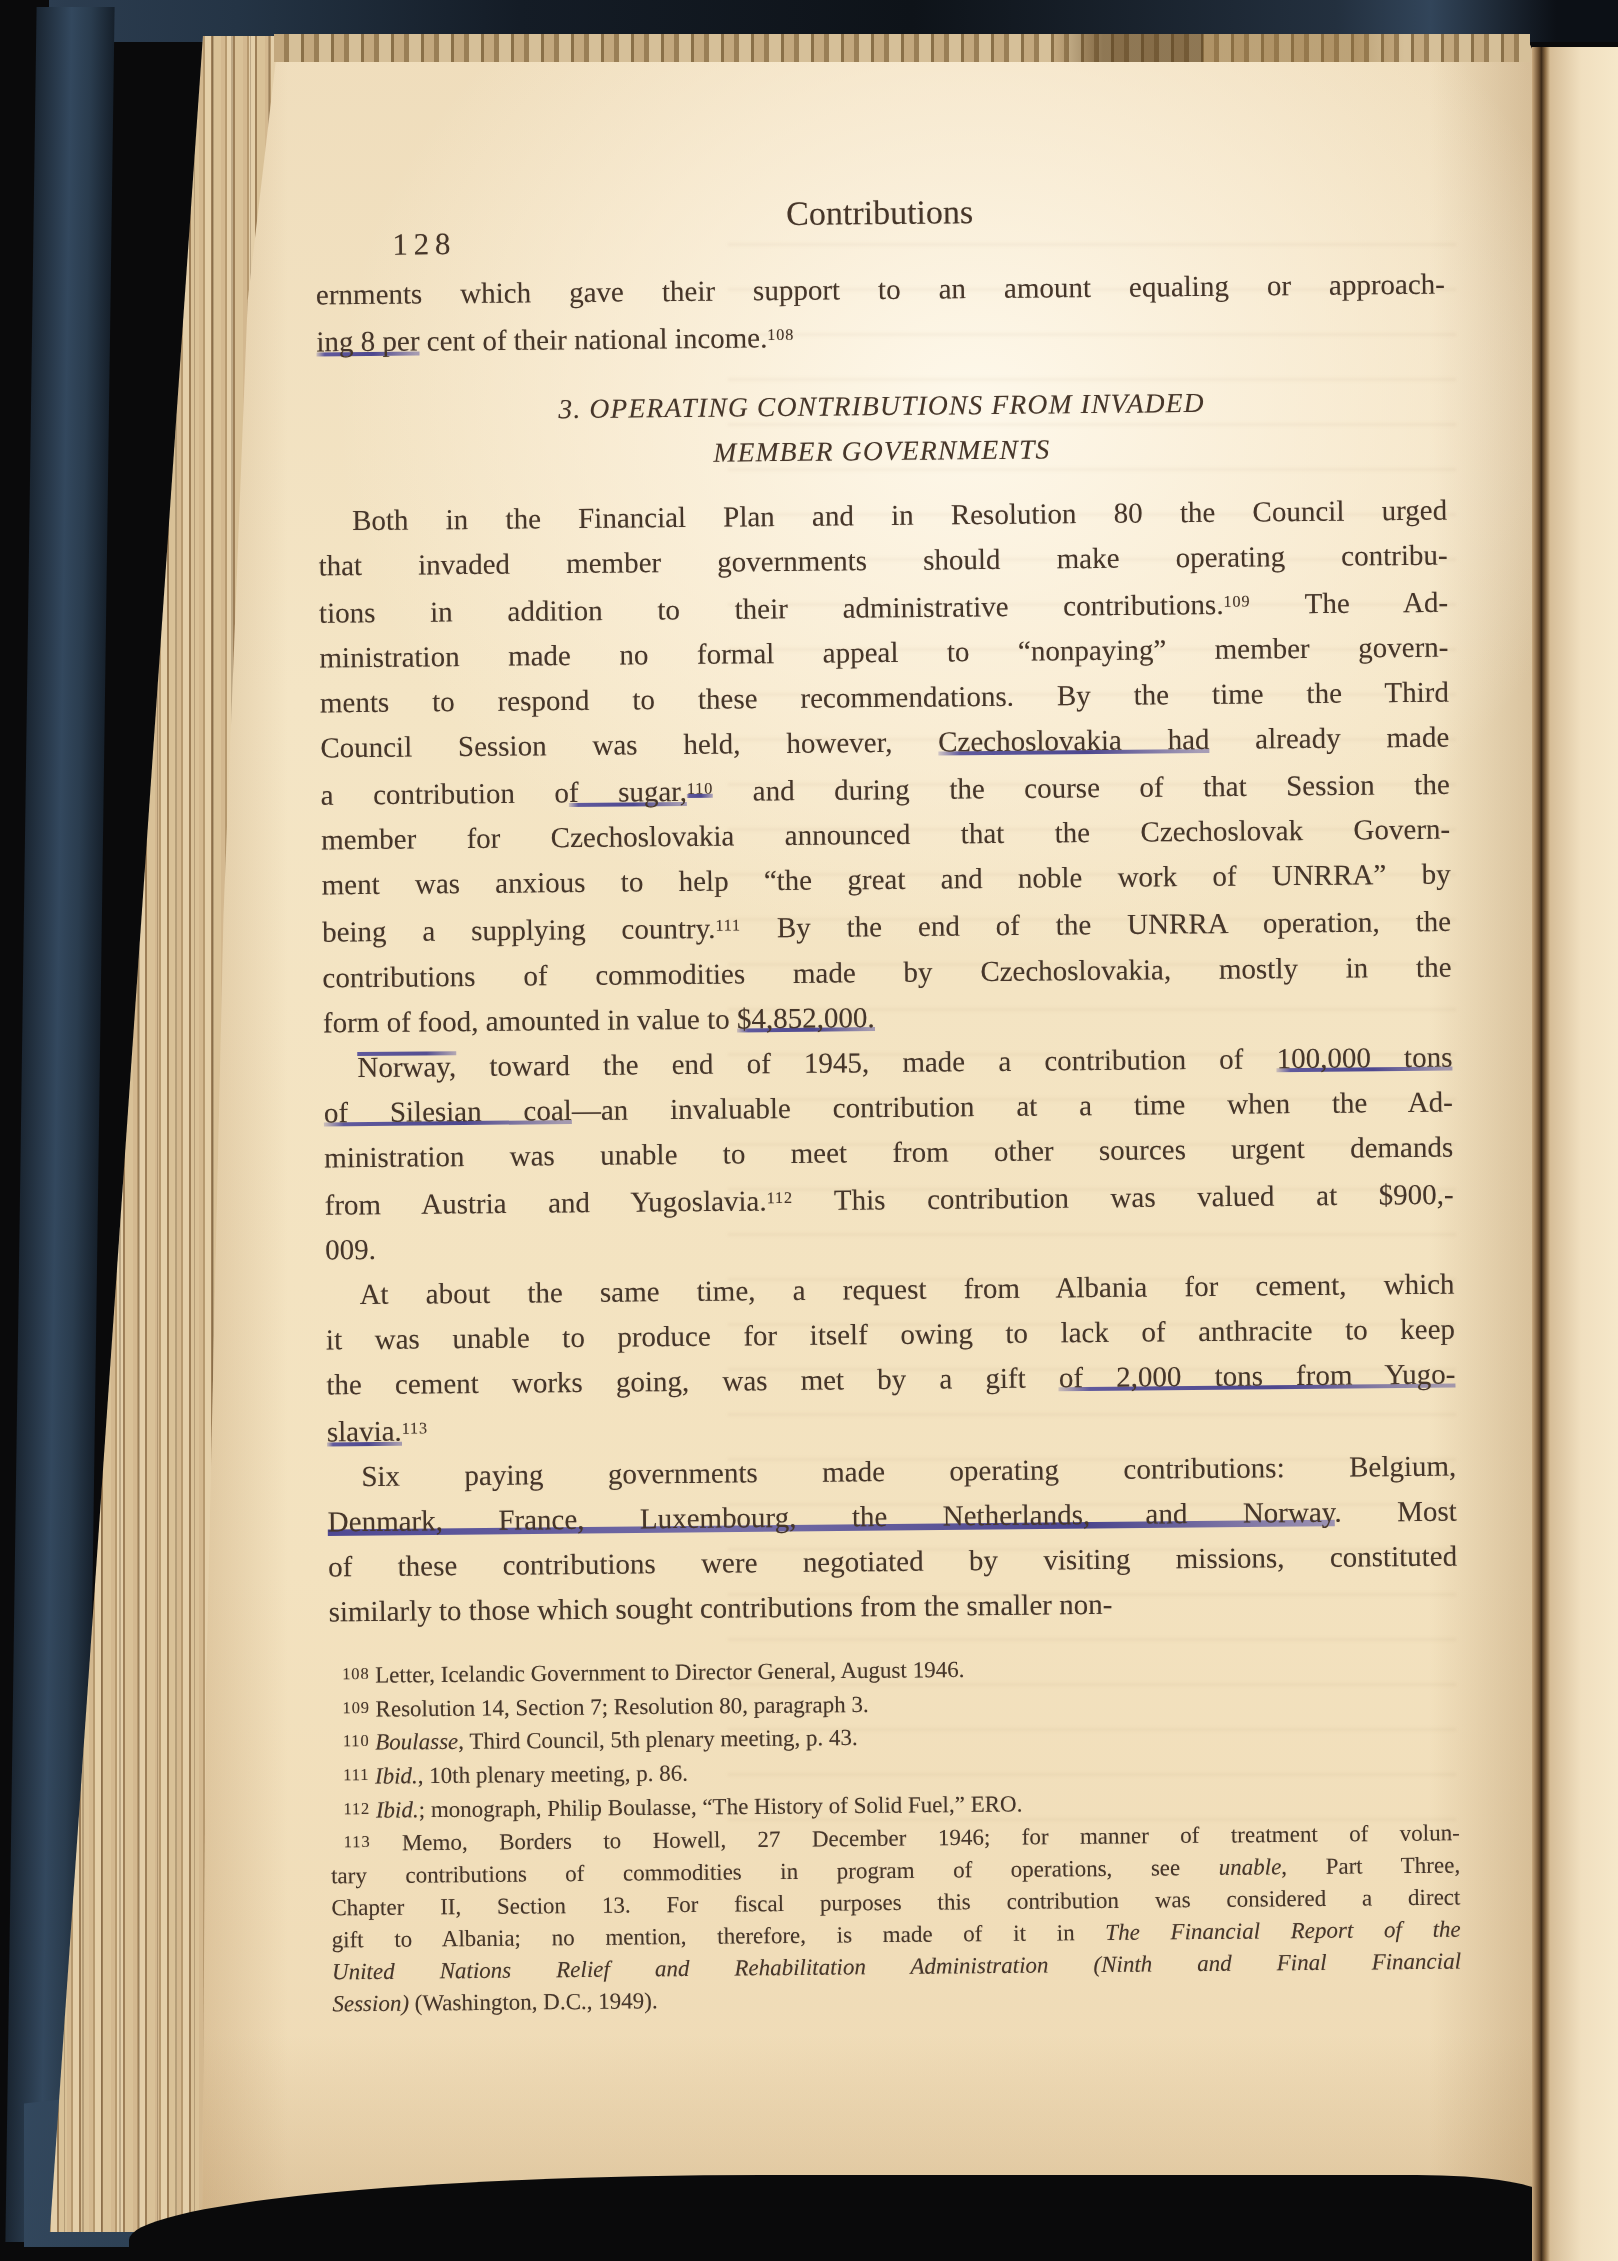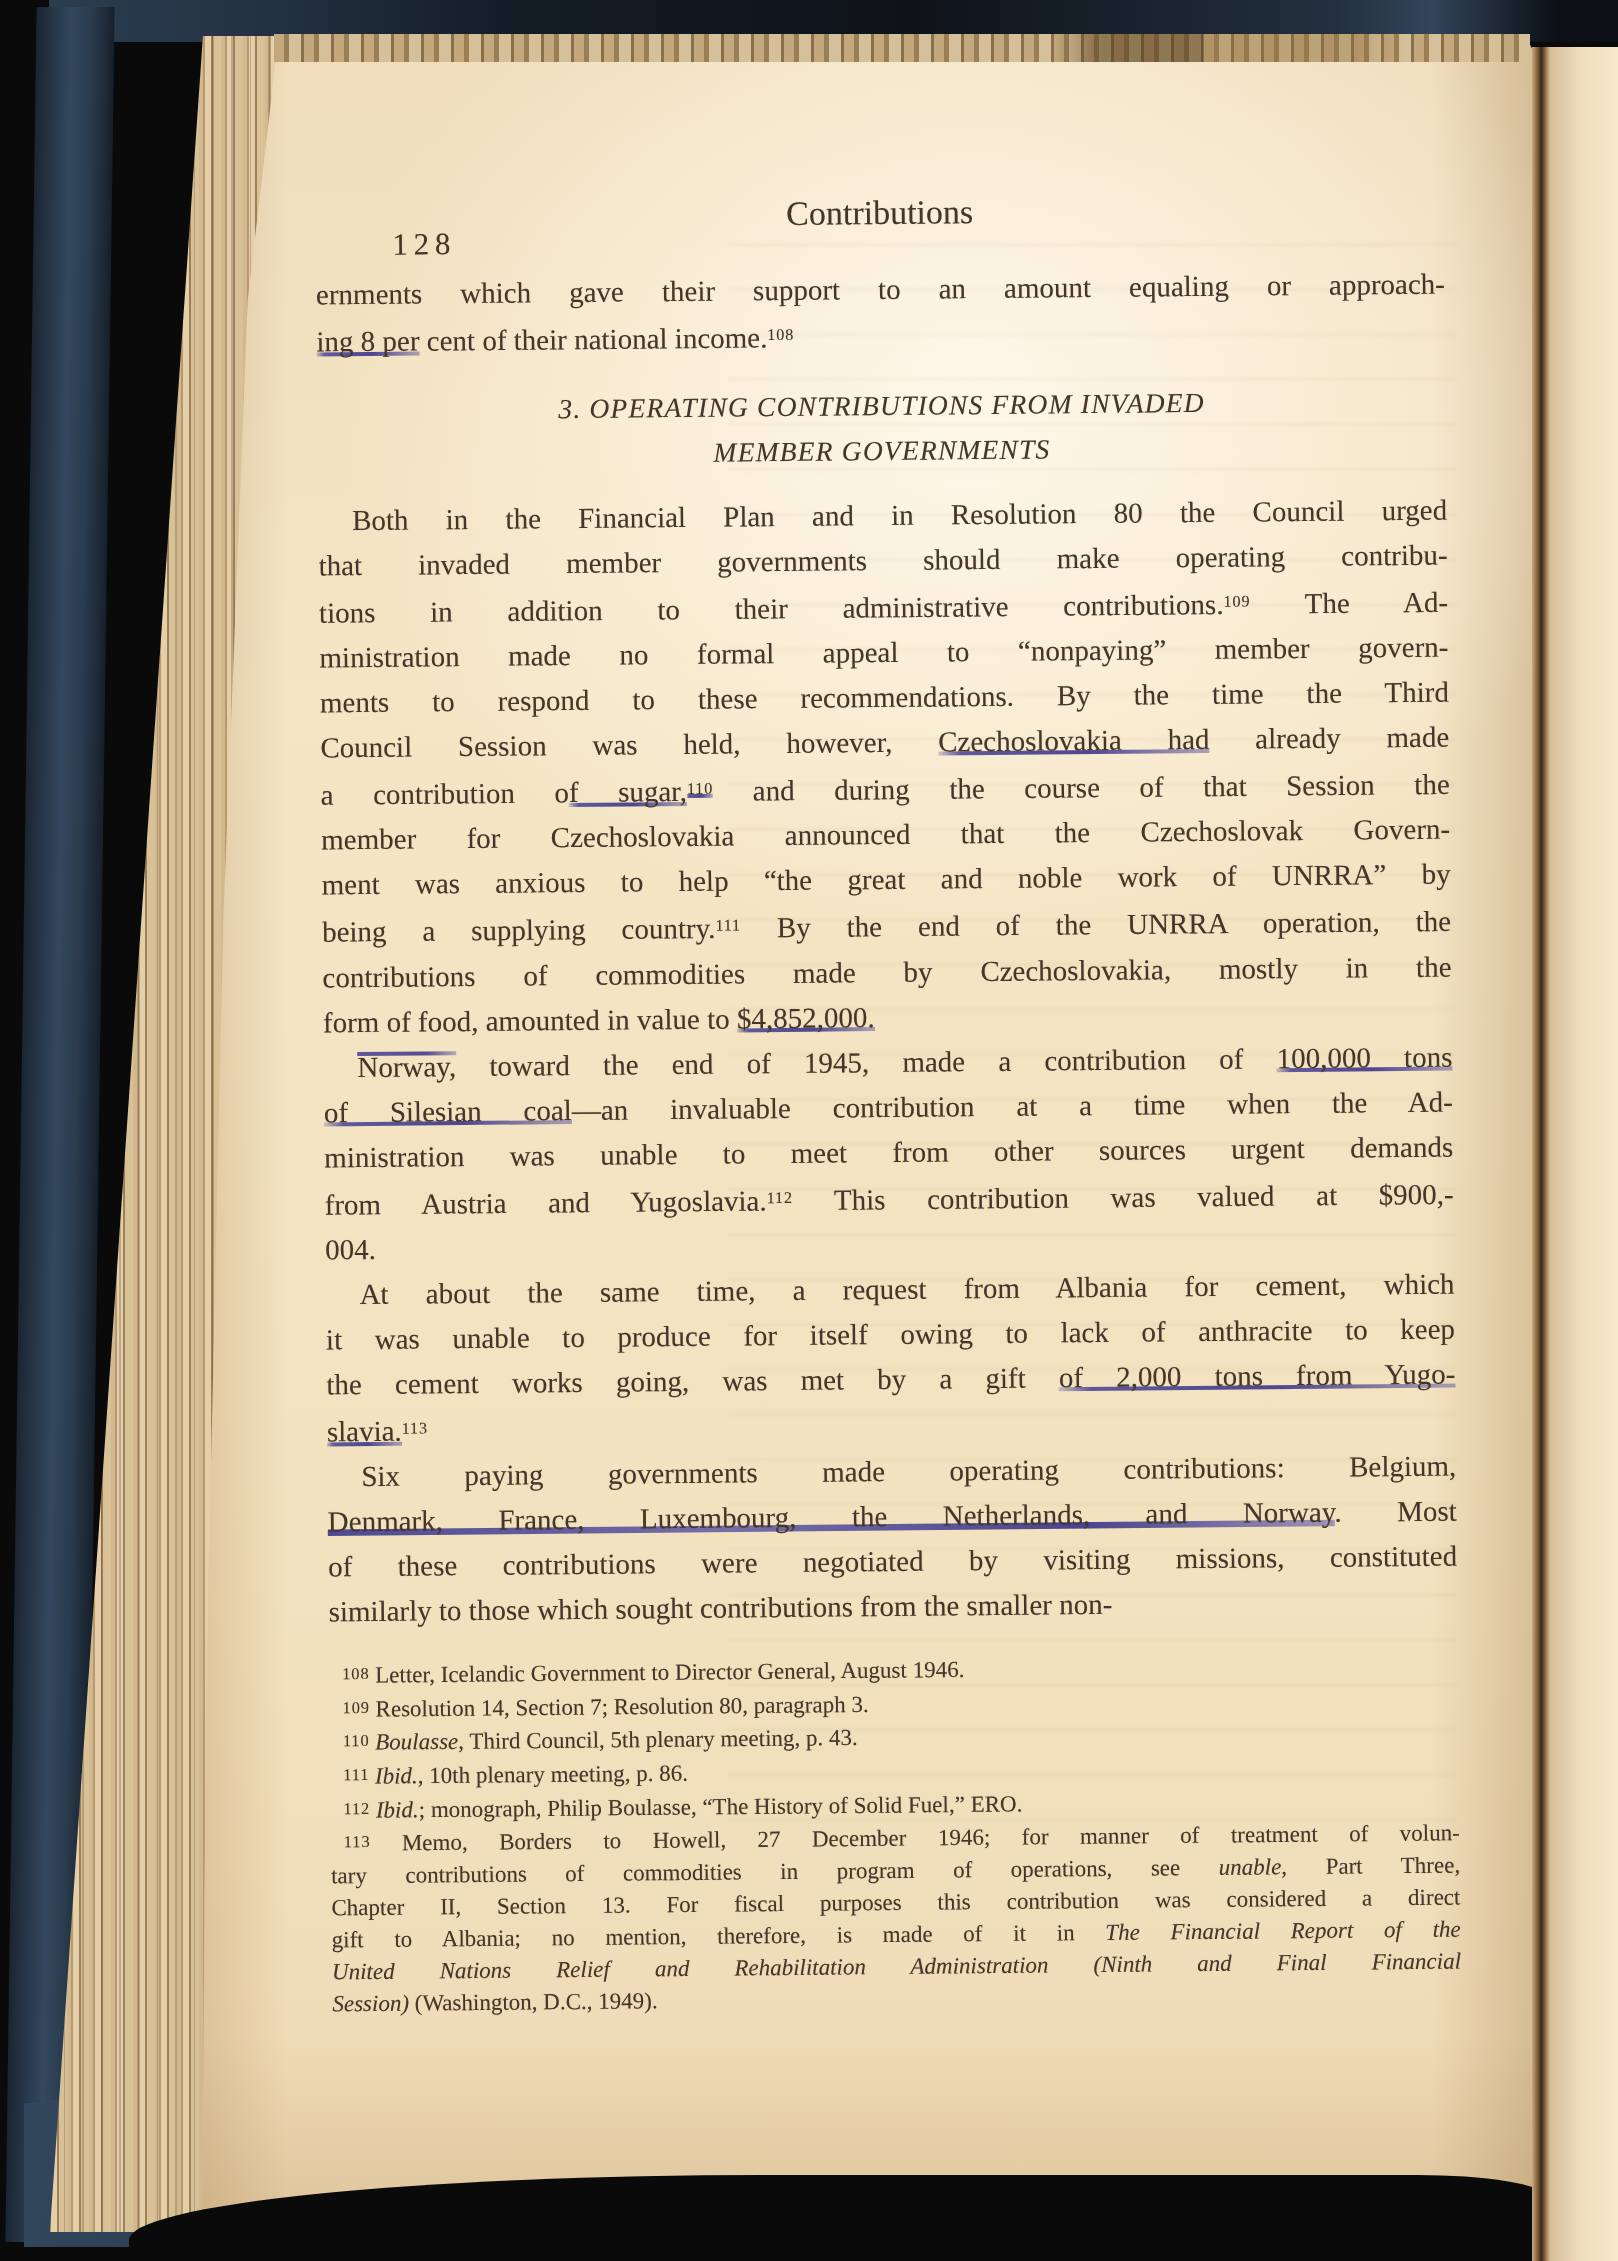--- a/index.html
+++ b/index.html
@@ -182,21 +182,21 @@
         <div class="line j"><span>ment was anxious to help “the great and noble work of UNRRA” by</span></div>
         <div class="line j"><span>being a supplying country.</span><span class="sup">111</span><span> By the end of the UNRRA operation, the</span></div>
         <div class="line j"><span>contributions of commodities made by Czechoslovakia, mostly in the</span></div>
         <div class="line"><span>form of food, amounted in value to </span><span class="u">$4,852,000.</span></div>
       </div>
       <div class="para indent">
         <div class="line j first"><span class="u-top">Norway,</span><span> toward the end of 1945, made a contribution of </span><span class="u">100,000 tons</span></div>
         <div class="line j"><span class="u">of Silesian coal</span><span>—an invaluable contribution at a time when the Ad-</span></div>
         <div class="line j"><span>ministration was unable to meet from other sources urgent demands</span></div>
         <div class="line j"><span>from Austria and Yugoslavia.</span><span class="sup">112</span><span> This contribution was valued at $900,-</span></div>
-        <div class="line"><span>004.</span></div>
+        <div class="line"><span>009.</span></div>
       </div>
       <div class="para indent">
         <div class="line j first"><span>At about the same time, a request from Albania for cement, which</span></div>
         <div class="line j"><span>it was unable to produce for itself owing to lack of anthracite to keep</span></div>
         <div class="line j"><span>the cement works going, was met by a gift </span><span class="u">of 2,000 tons from Yugo-</span></div>
         <div class="line"><span class="u">slavia.</span><span class="sup">113</span></div>
       </div>
       <div class="para indent">
         <div class="line j first"><span>Six paying governments made operating contributions: Belgium,</span></div>
         <div class="line j"><span class="u u2">Denmark, France, Luxembourg, the Netherlands, and Norway</span><span>. Most</span></div>

